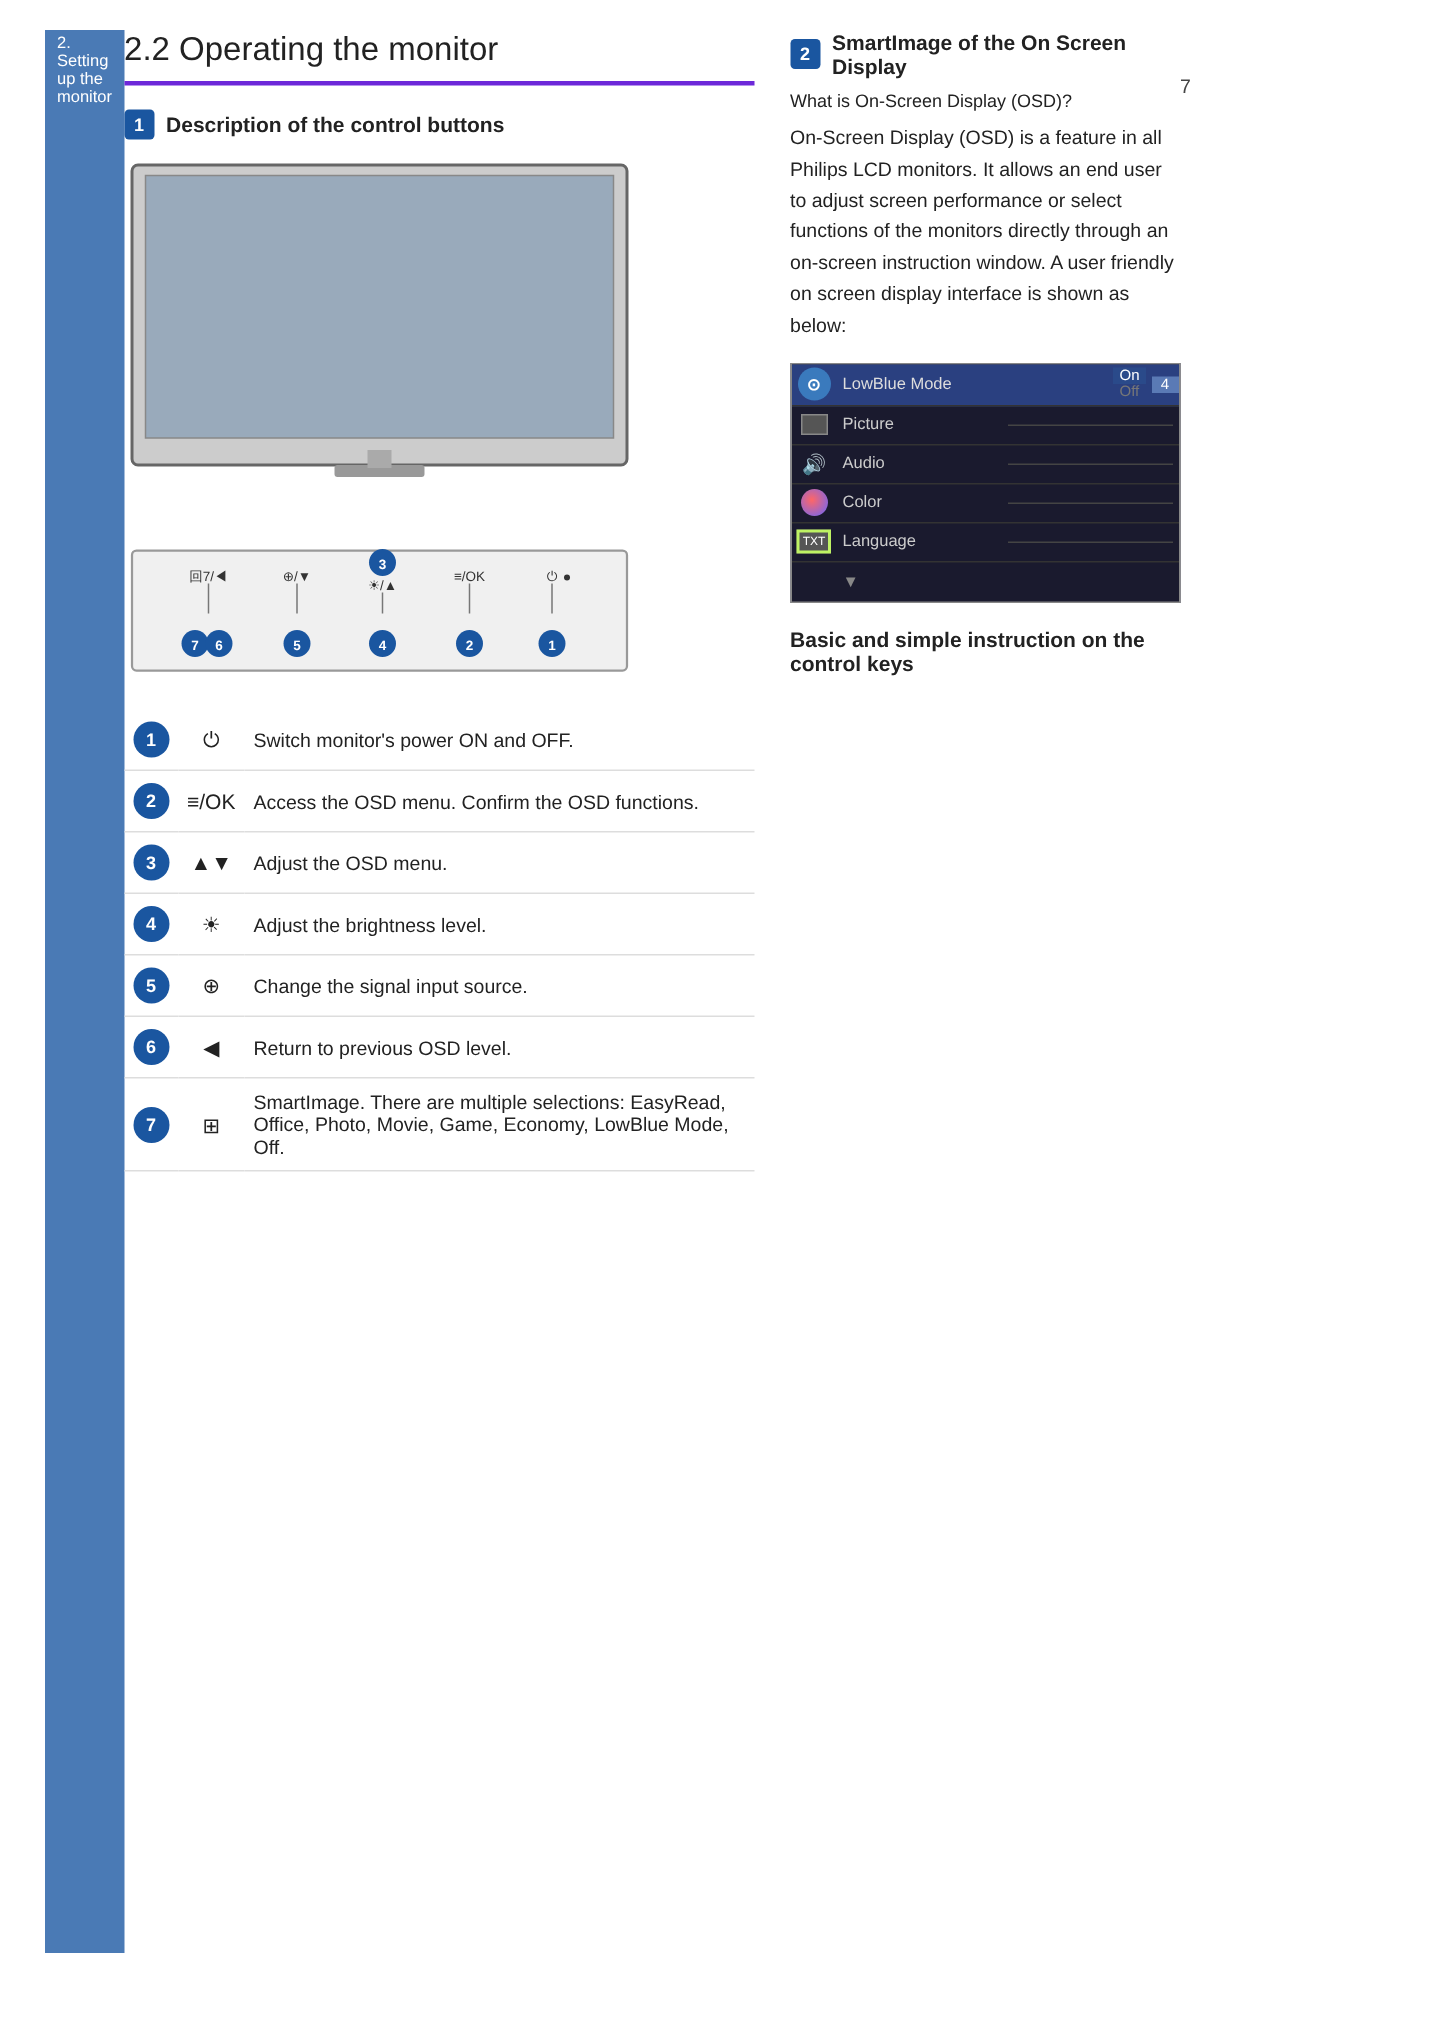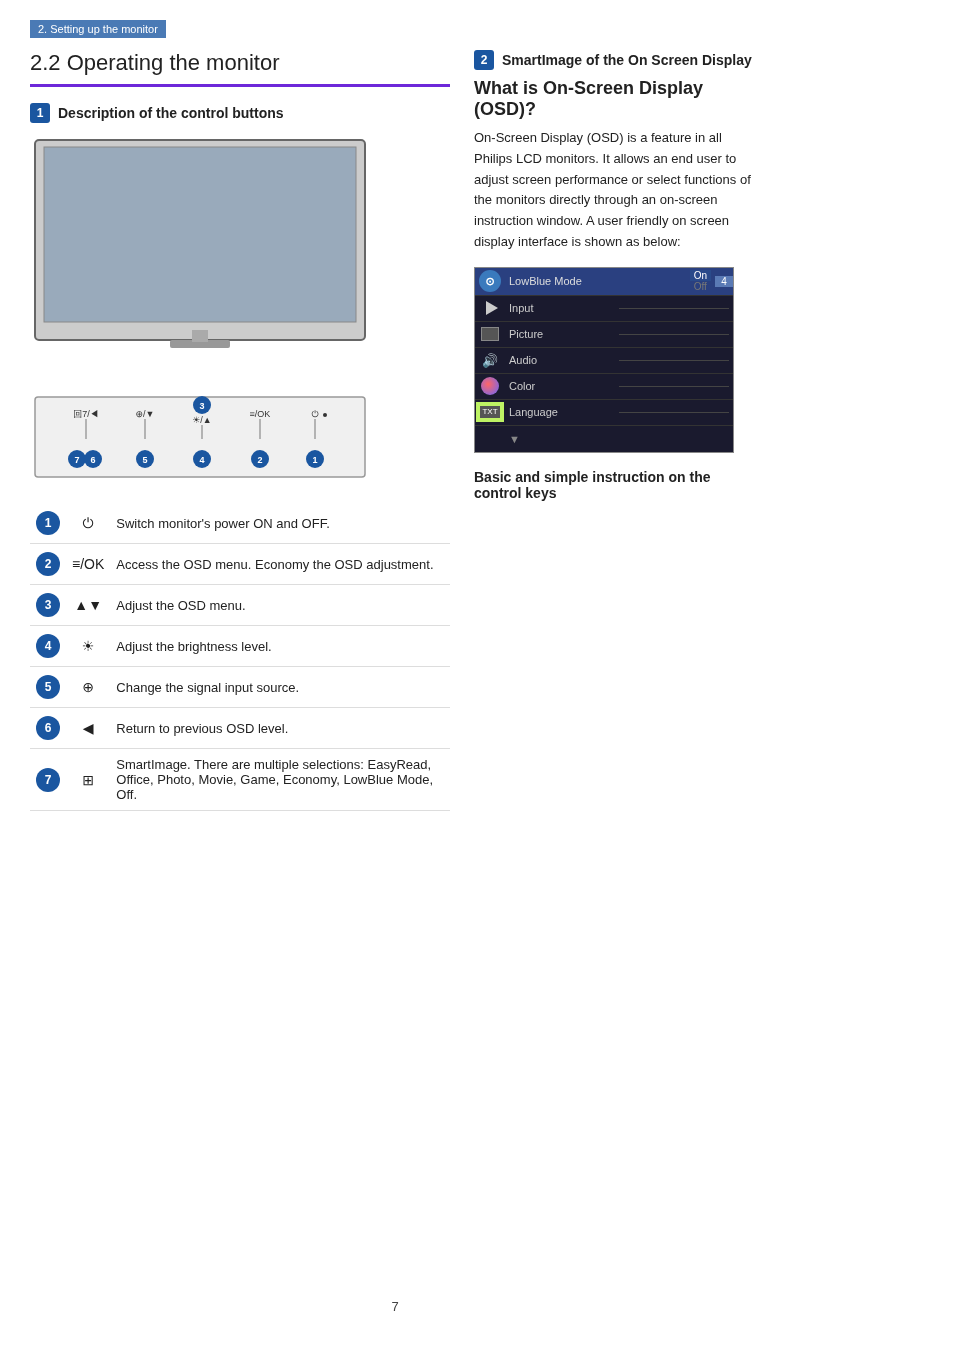--- a/index.html
+++ b/index.html
@@ -11,21 +11,21 @@
       width: 954px;
       min-height: 1354px;
     }
 
     .page {
       width: 790px;
       min-height: 1354px;
       padding: 20px 30px 40px 30px;
       position: relative;
       display: flex;
-      flex-direction: column;
+      flex-direction: row;
     }
 
     .breadcrumb-bar {
       background: #4a7ab5;
       color: #fff;
       font-size: 11px;
       padding: 3px 8px;
       margin-bottom: 12px;
       display: inline-block;
       width: fit-content;
@@ -119,22 +119,22 @@
     .desc-title {
       font-size: 14px;
       font-weight: bold;
       margin-bottom: 8px;
       display: flex;
       align-items: center;
       gap: 8px;
     }
 
     .osd-question {
-      font-size: 18px;
-      font-weight: bold;
+      font-size: 12px;
+      font-weight: normal;
       margin-bottom: 8px;
     }
 
     .osd-text {
       font-size: 13px;
       line-height: 1.6;
       margin-bottom: 14px;
     }
 
     
@@ -270,21 +270,21 @@
       <div class="ctrl-num-circle">1</div>
     </td>
     <td class="ctrl-icon">⏻</td>
     <td class="ctrl-desc">Switch monitor's power ON and OFF.</td>
   </tr>
             <tr>
     <td class="ctrl-num">
       <div class="ctrl-num-circle">2</div>
     </td>
     <td class="ctrl-icon">≡/OK</td>
-    <td class="ctrl-desc">Access the OSD menu. Economy the OSD adjustment.</td>
+    <td class="ctrl-desc">Access the OSD menu. Confirm the OSD functions.</td>
   </tr>
             <tr>
     <td class="ctrl-num">
       <div class="ctrl-num-circle">3</div>
     </td>
     <td class="ctrl-icon">▲▼</td>
     <td class="ctrl-desc">Adjust the OSD menu.</td>
   </tr>
             <tr>
     <td class="ctrl-num">
@@ -339,27 +339,20 @@
             </div>
           </div>
           <div class="osd-label-cell" style="color:#ddd;font-size:11px;">LowBlue Mode</div>
           <div style="display:flex;flex-direction:column;justify-content:flex-start;padding-right:4px;">
             <span style="color:#fff;font-size:10px;background:#2a4a8a;padding:0 4px;">On</span>
             <span style="color:#777;font-size:10px;padding:0 4px;">Off</span>
           </div>
           <div style="width:18px;background:#5a7ab5;display:flex;align-items:center;justify-content:center;color:#fff;font-size:10px;">4</div>
         </div>
 
-        <div class="osd-row">
-          <div class="osd-icon-cell">
-            <div style="width:0;height:0;border-top:7px solid transparent;border-bottom:7px solid transparent;border-left:12px solid #ccc;margin-left:4px;"></div>
-          </div>
-          <div class="osd-label-cell">Input</div>
-          <div style="flex:1;border-bottom:1px solid #444;margin-right:4px;"></div>
-        </div>
 
         <div class="osd-row">
           <div class="osd-icon-cell">
             <div style="width:18px;height:14px;background:#555;border:1px solid #888;"></div>
           </div>
           <div class="osd-label-cell">Picture</div>
           <div style="flex:1;border-bottom:1px solid #444;margin-right:4px;"></div>
         </div>
 
         <div class="osd-row">
@@ -373,21 +366,21 @@
         <div class="osd-row">
           <div class="osd-icon-cell">
             <div style="width:18px;height:18px;border-radius:50%;background:radial-gradient(circle at 40% 40%, #f66, #66f);"></div>
           </div>
           <div class="osd-label-cell">Color</div>
           <div style="flex:1;border-bottom:1px solid #444;margin-right:4px;"></div>
         </div>
 
         <div class="osd-row">
           <div class="osd-icon-cell">
-            <div style="font-size:8px;color:#fff;background:#555;padding:1px 2px;border:4px solid #bef264;line-height:1.2;">TXT</div>
+            <div style="font-size:8px;color:#fff;background:#555;padding:1px 2px;border:2px solid #bef264;line-height:1.2;">TXT</div>
           </div>
           <div class="osd-label-cell">Language</div>
           <div style="flex:1;border-bottom:1px solid #444;margin-right:4px;"></div>
         </div>
 
         <div class="osd-row" style="border-bottom:none;">
           <div class="osd-icon-cell"></div>
           <div class="osd-label-cell" style="color:#888;">▼</div>
           <div style="flex:1;"></div>
         </div>

